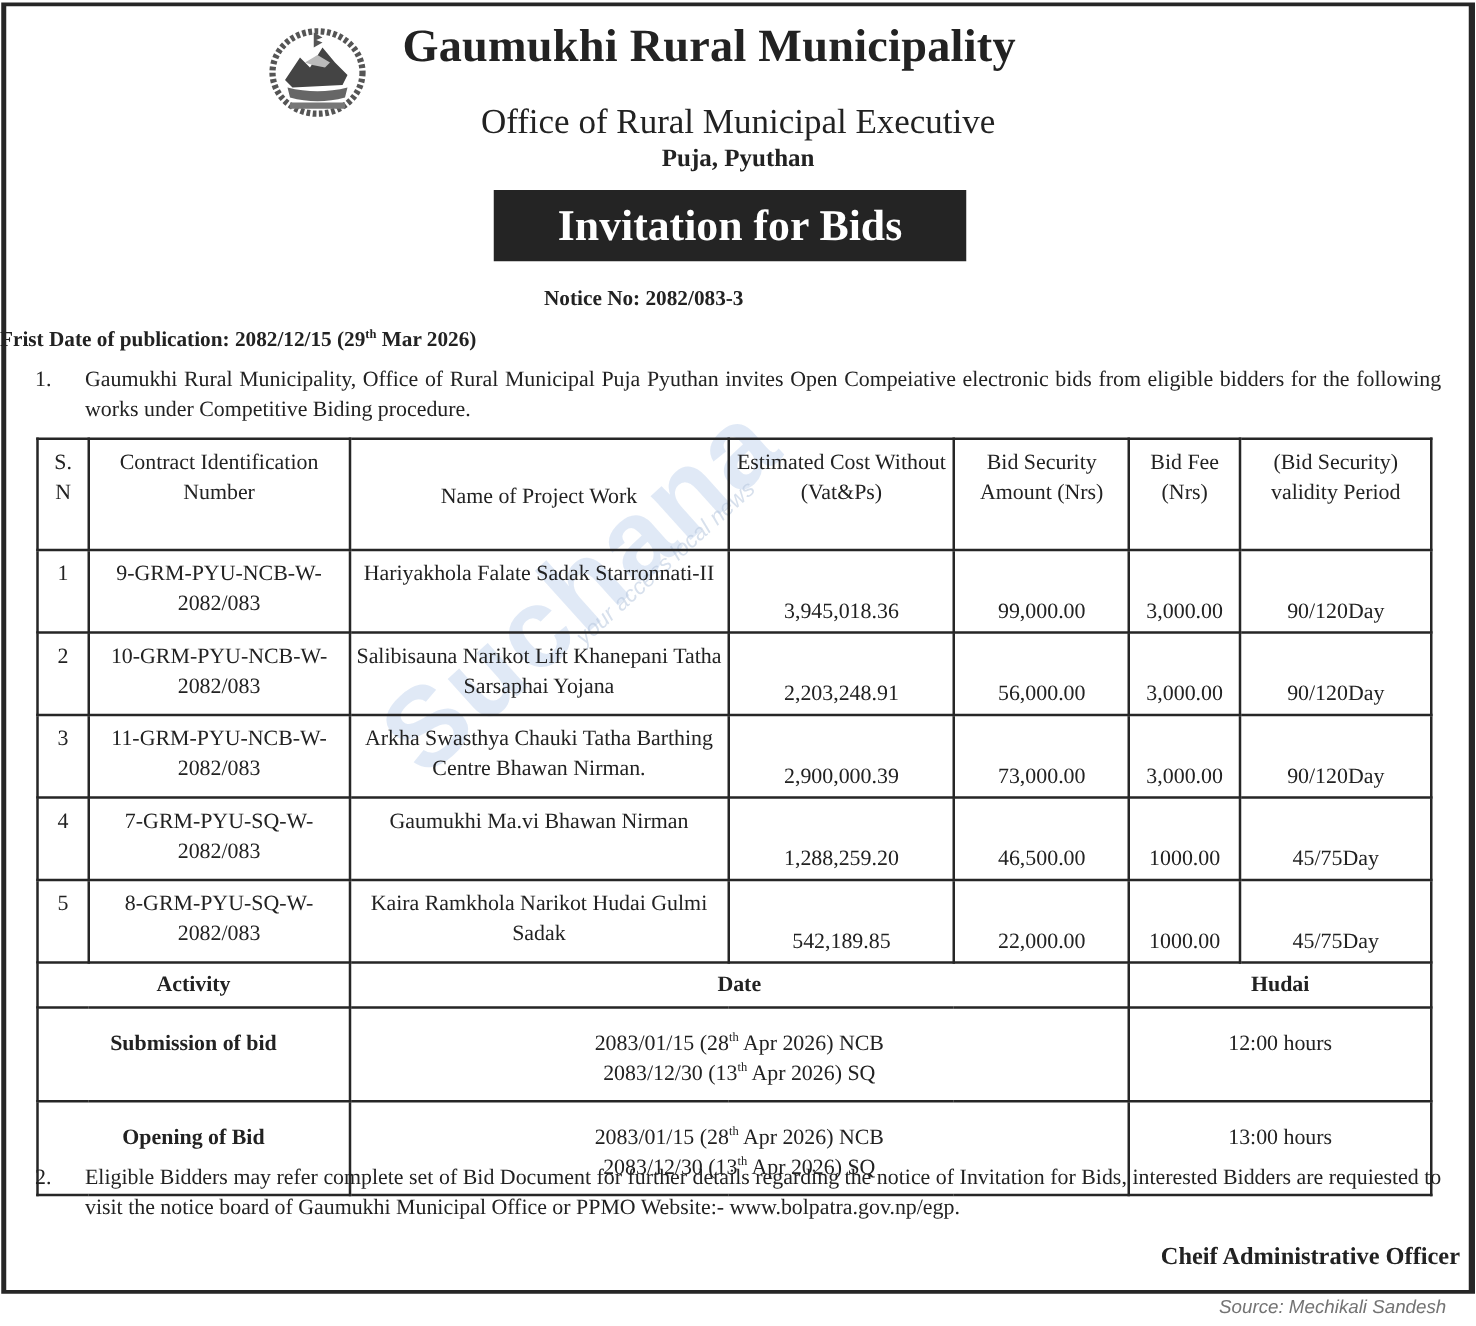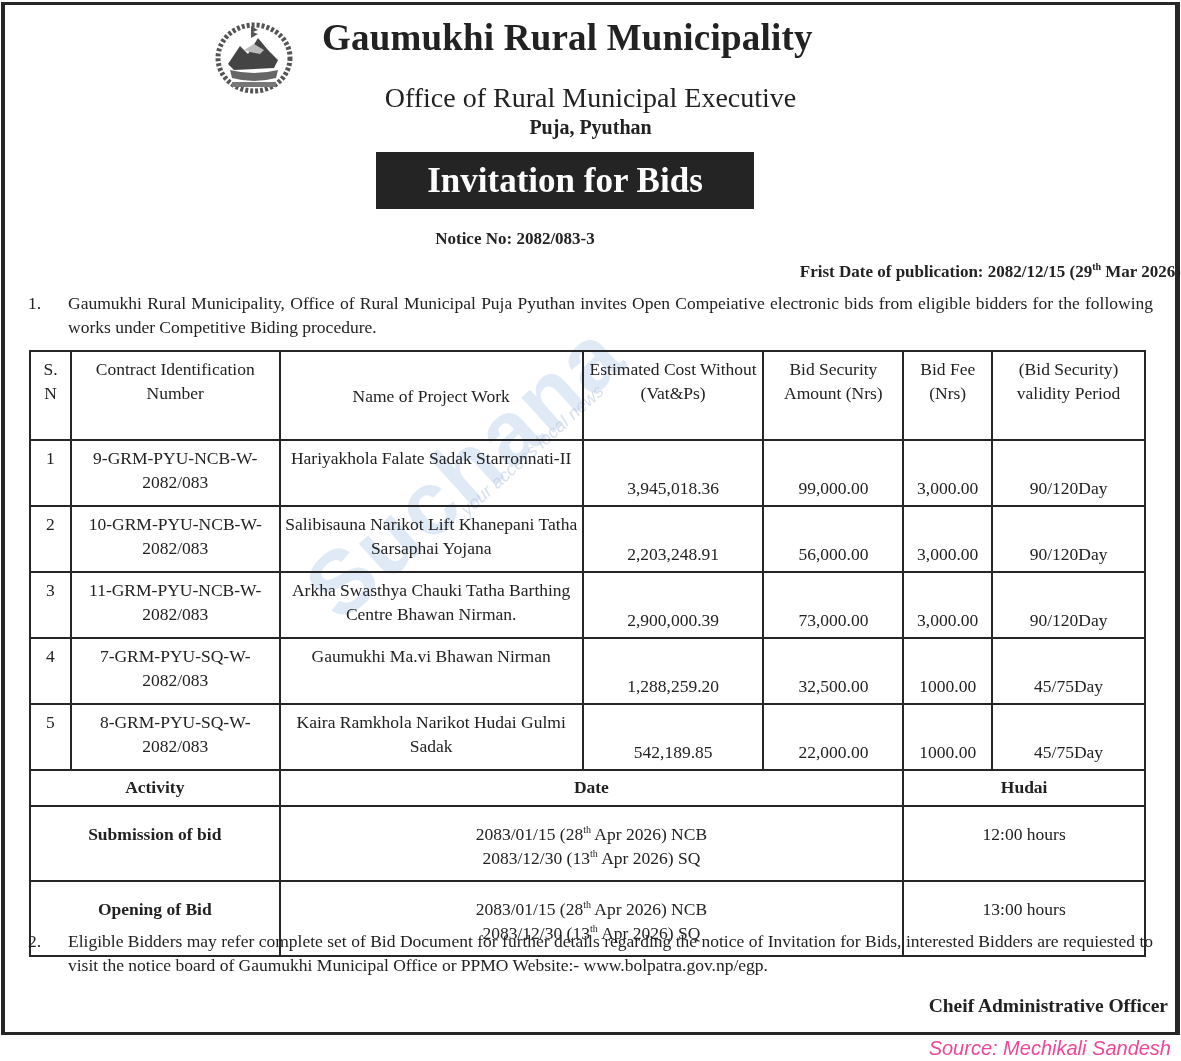--- a/index.html
+++ b/index.html
@@ -33,30 +33,30 @@
     .subtitle {
       position: absolute; left: 0; width: 1181px; top: 82px; text-align: center;
       font-size: 28px; padding-left: 0; white-space: nowrap;
     }
     .subtitle span { display: inline-block; margin-left: 0; }
     .location {
       position: absolute; left: 0; width: 1181px; top: 116px; text-align: center;
       font-size: 20px; font-weight: bold;
     }
     .banner {
-      position: absolute; left: 376px; top: 152px; width: 378px; height: 57px;
+      position: absolute; left: 395px; top: 152px; width: 378px; height: 57px;
       background: #242424; color: #ffffff; font-size: 35px; font-weight: bold;
       display: flex; align-items: center; justify-content: center;
     }
     .notice-no {
       position: absolute; left: 0; width: 1030px; top: 229px; text-align: center;
       font-size: 17px; font-weight: bold;
     }
     .pub-date {
-      position: absolute; left: 0; width: 1181px; top: 262px; text-align: right;
+      position: absolute; left: 0; width: 1181px; top: 262px; text-align: left;
       font-size: 17px; font-weight: bold;
     }
     sup { font-size: 10px; line-height: 0; vertical-align: super; }
     .para {
       position: absolute; left: 28px; width: 1125px; font-size: 17.5px; line-height: 24px;
       display: flex; text-align: justify;
     }
     .para .num { width: 40px; flex: none; }
     .para .txt { flex: 1; }
     .para1 { top: 291px; }
@@ -74,22 +74,22 @@
     table.bids .row td { height: 54px; padding-top: 5px; }
     table.bids .row td.num-cell { vertical-align: bottom; padding-bottom: 5px; }
     table.bids .act-hdr th { font-weight: bold; height: 26px; padding-top: 4px; }
     table.bids .act-row td { height: 54px; padding-top: 15px; }
     table.bids .act-row td.act-name { font-weight: bold; }
 
     .signature {
       position: absolute; right: 13px; top: 995px; font-size: 19.5px; font-weight: bold;
     }
     .source {
-      position: absolute; right: 10px; top: 1037px; font-size: 20px; font-style: italic;
-      font-family: "Liberation Sans", sans-serif; color: #ec4899;
+      position: absolute; right: 24px; top: 1037px; font-size: 15px; font-style: italic;
+      font-family: "Liberation Sans", sans-serif; color: #737373;
     }
   </style>
 </head>
 <body>
 
 <div class="frame"></div>
 
 <div class="wm-text">Suchana</div>
 <div class="wm-tag">your access local news</div>
 
@@ -167,21 +167,21 @@
     <td class="num-cell">2,900,000.39</td>
     <td class="num-cell">73,000.00</td>
     <td class="num-cell">3,000.00</td>
     <td class="num-cell">90/120Day</td>
   </tr>
   <tr class="row">
     <td>4</td>
     <td>7-GRM-PYU-SQ-W-2082/083</td>
     <td>Gaumukhi Ma.vi Bhawan Nirman</td>
     <td class="num-cell">1,288,259.20</td>
-    <td class="num-cell">32,500.00</td>
+    <td class="num-cell">46,500.00</td>
     <td class="num-cell">1000.00</td>
     <td class="num-cell">45/75Day</td>
   </tr>
   <tr class="row">
     <td>5</td>
     <td>8-GRM-PYU-SQ-W-2082/083</td>
     <td>Kaira Ramkhola Narikot Hudai Gulmi Sadak</td>
     <td class="num-cell">542,189.85</td>
     <td class="num-cell">22,000.00</td>
     <td class="num-cell">1000.00</td>

